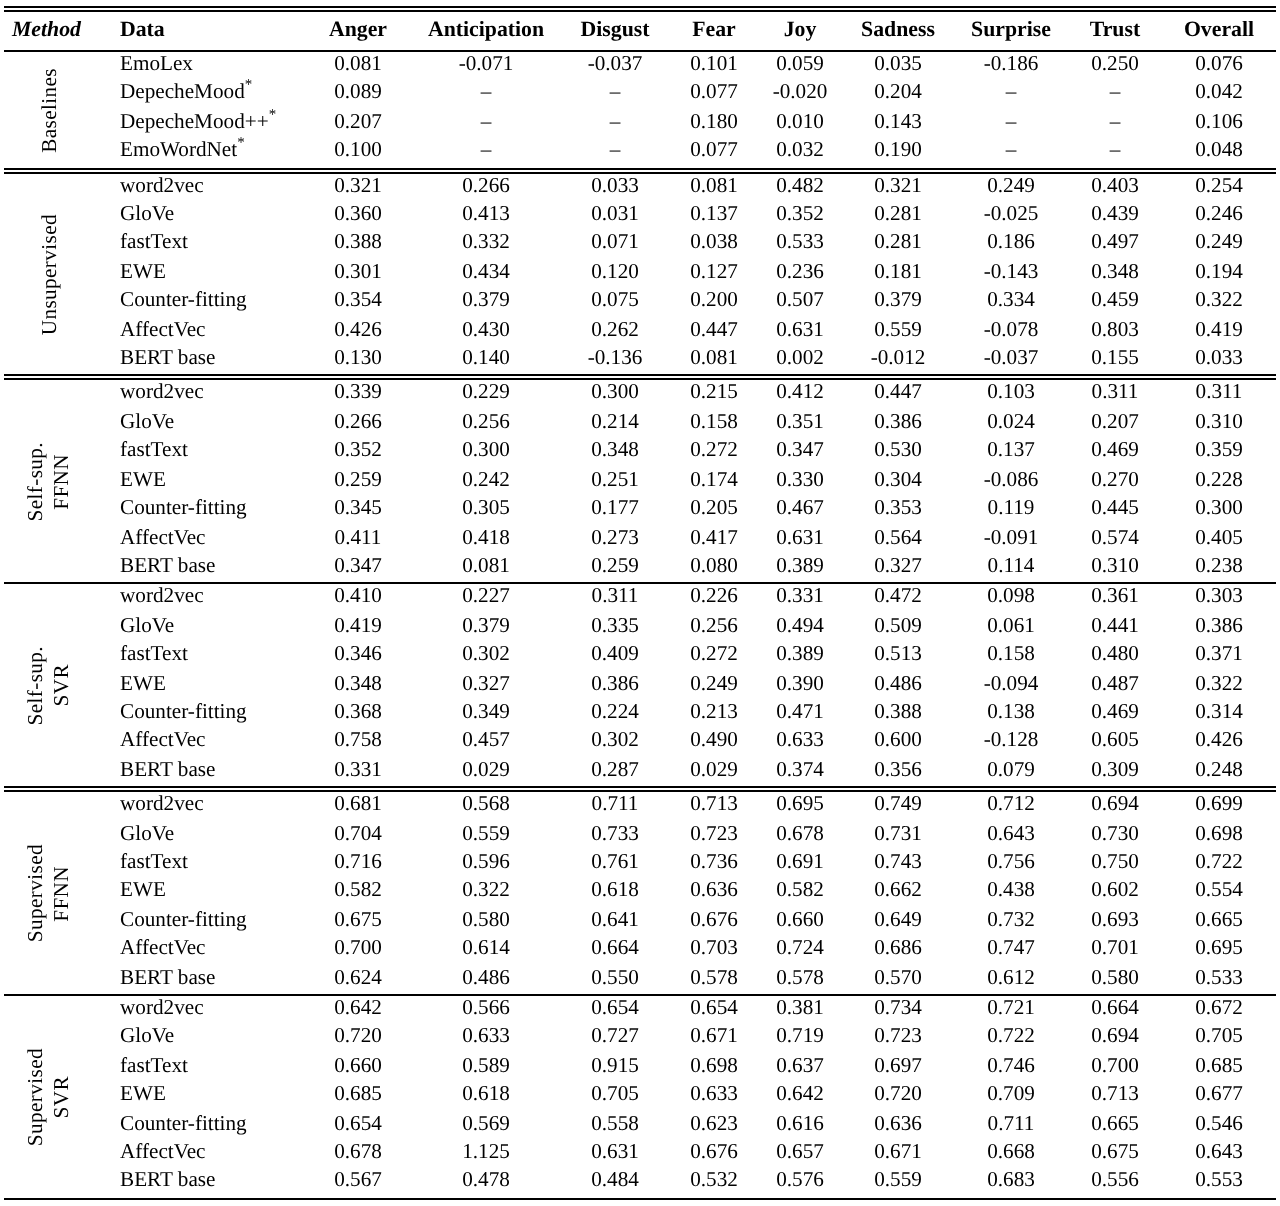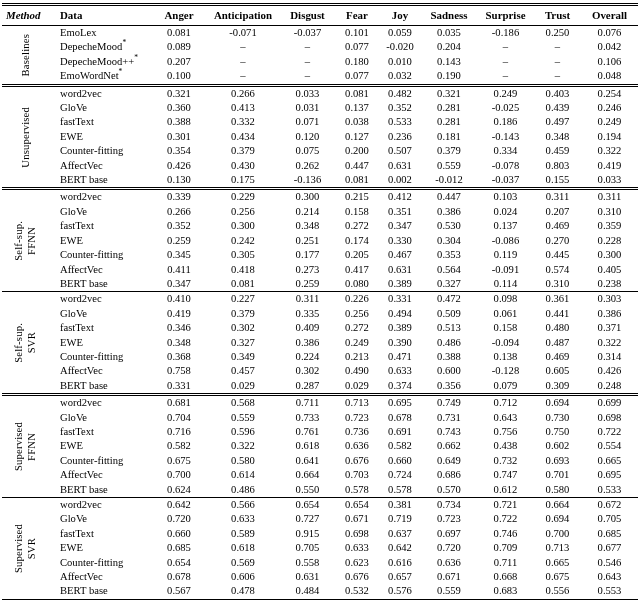--- a/index.html
+++ b/index.html
@@ -214,21 +214,21 @@
           <td class="value-cell bold">0.447</td>
           <td class="value-cell bold">0.631</td>
           <td class="value-cell bold">0.559</td>
           <td class="value-cell">-0.078</td>
           <td class="value-cell bold">0.803</td>
           <td class="value-cell bold">0.419</td>
         </tr>
         <tr>
           <td class="data-cell">BERT base</td>
           <td class="value-cell">0.130</td>
-          <td class="value-cell">0.175</td>
+          <td class="value-cell">0.140</td>
           <td class="value-cell">-0.136</td>
           <td class="value-cell">0.081</td>
           <td class="value-cell">0.002</td>
           <td class="value-cell">-0.012</td>
           <td class="value-cell">-0.037</td>
           <td class="value-cell">0.155</td>
           <td class="value-cell">0.033</td>
         </tr>
       </tbody>
       <tbody class="rule-double">
@@ -570,21 +570,21 @@
           <td class="value-cell">0.623</td>
           <td class="value-cell">0.616</td>
           <td class="value-cell">0.636</td>
           <td class="value-cell">0.711</td>
           <td class="value-cell">0.665</td>
           <td class="value-cell">0.546</td>
         </tr>
         <tr>
           <td class="data-cell">AffectVec</td>
           <td class="value-cell">0.678</td>
-          <td class="value-cell">0.606</td>
+          <td class="value-cell">1.125</td>
           <td class="value-cell">0.631</td>
           <td class="value-cell">0.676</td>
           <td class="value-cell">0.657</td>
           <td class="value-cell">0.671</td>
           <td class="value-cell">0.668</td>
           <td class="value-cell">0.675</td>
           <td class="value-cell">0.643</td>
         </tr>
         <tr>
           <td class="data-cell">BERT base</td>

